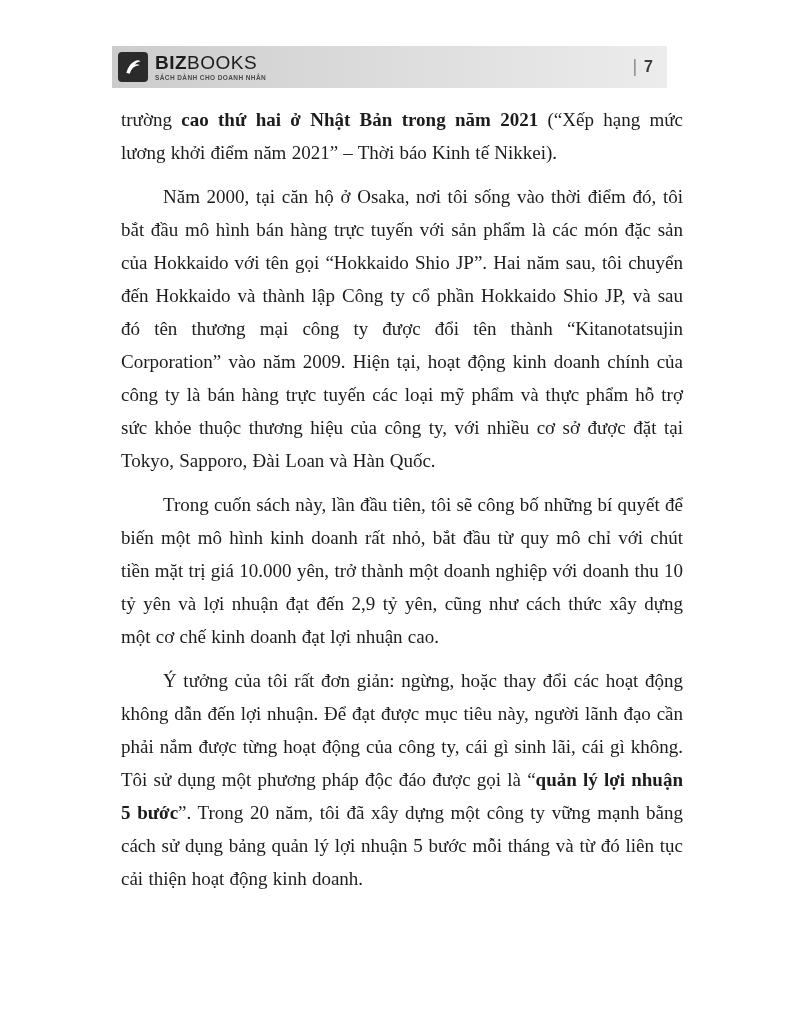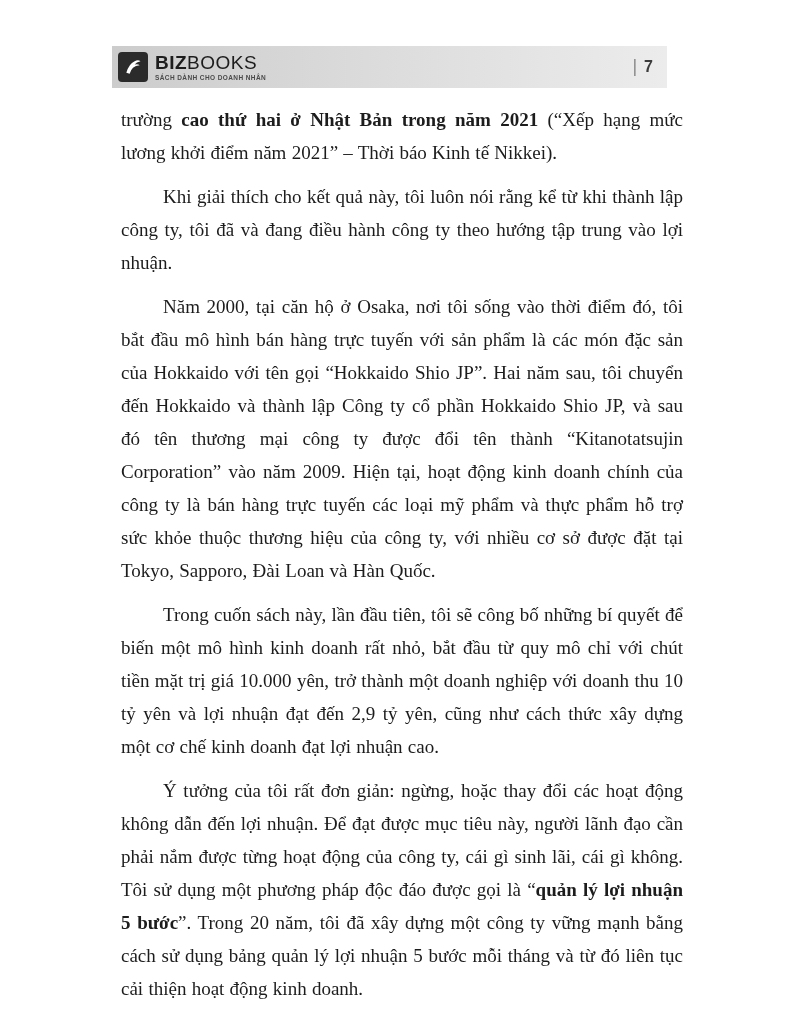--- a/index.html
+++ b/index.html
@@ -137,21 +137,20 @@
         <span class="bar">|</span>
         <span>7</span>
       </div>
     </div>
   </header>
 
   <main class="content">
 
     <p class="para no-indent"><span>trường </span><strong>cao thứ hai ở Nhật Bản trong năm 2021</strong><span> (“Xếp hạng mức lương khởi điểm năm 2021” – Thời báo Kinh tế Nikkei).</span></p>
 
-    <p class="para"><span>Khi giải thích cho kết quả này, tôi luôn nói rằng kể từ khi thành lập công ty, tôi đã và đang điều hành công ty theo hướng tập trung vào lợi nhuận.</span></p>
 
     <p class="para"><span>Năm 2000, tại căn hộ ở Osaka, nơi tôi sống vào thời điểm đó, tôi bắt đầu mô hình bán hàng trực tuyến với sản phẩm là các món đặc sản của Hokkaido với tên gọi “Hokkaido Shio JP”. Hai năm sau, tôi chuyển đến Hokkaido và thành lập Công ty cổ phần Hokkaido Shio JP, và sau đó tên thương mại công ty được đổi tên thành “Kitanotatsujin Corporation” vào năm 2009. Hiện tại, hoạt động kinh doanh chính của công ty là bán hàng trực tuyến các loại mỹ phẩm và thực phẩm hỗ trợ sức khỏe thuộc thương hiệu của công ty, với nhiều cơ sở được đặt tại Tokyo, Sapporo, Đài Loan và Hàn Quốc.</span></p>
 
     <p class="para"><span>Trong cuốn sách này, lần đầu tiên, tôi sẽ công bố những bí quyết để biến một mô hình kinh doanh rất nhỏ, bắt đầu từ quy mô chỉ với chút tiền mặt trị giá 10.000 yên, trở thành một doanh nghiệp với doanh thu 10 tỷ yên và lợi nhuận đạt đến 2,9 tỷ yên, cũng như cách thức xây dựng một cơ chế kinh doanh đạt lợi nhuận cao.</span></p>
 
     <p class="para"><span>Ý tưởng của tôi rất đơn giản: ngừng, hoặc thay đổi các hoạt động không dẫn đến lợi nhuận. Để đạt được mục tiêu này, người lãnh đạo cần phải nắm được từng hoạt động của công ty, cái gì sinh lãi, cái gì không. Tôi sử dụng một phương pháp độc đáo được gọi là “</span><strong>quản lý lợi nhuận 5 bước</strong><span>”. Trong 20 năm, tôi đã xây dựng một công ty vững mạnh bằng cách sử dụng bảng quản lý lợi nhuận 5 bước mỗi tháng và từ đó liên tục cải thiện hoạt động kinh doanh.</span></p>
 
   </main>
 
 </div>

